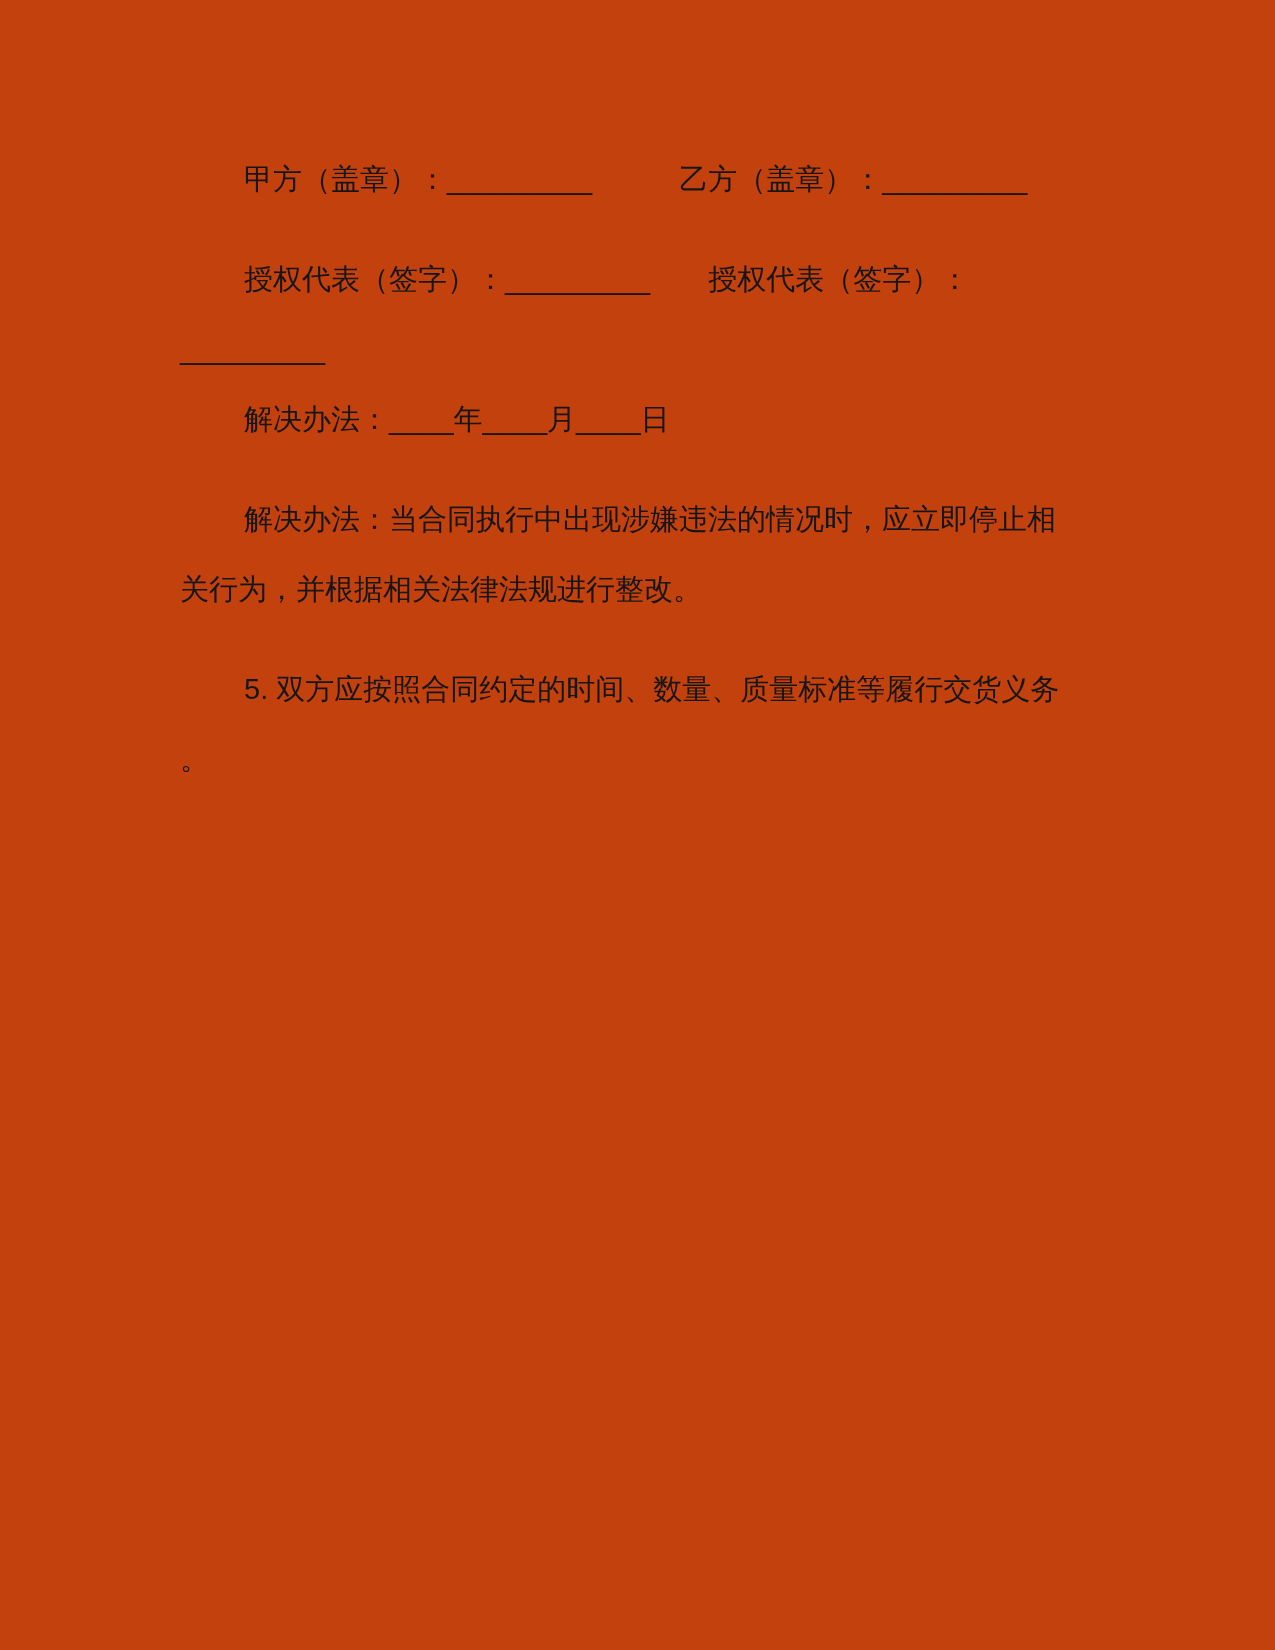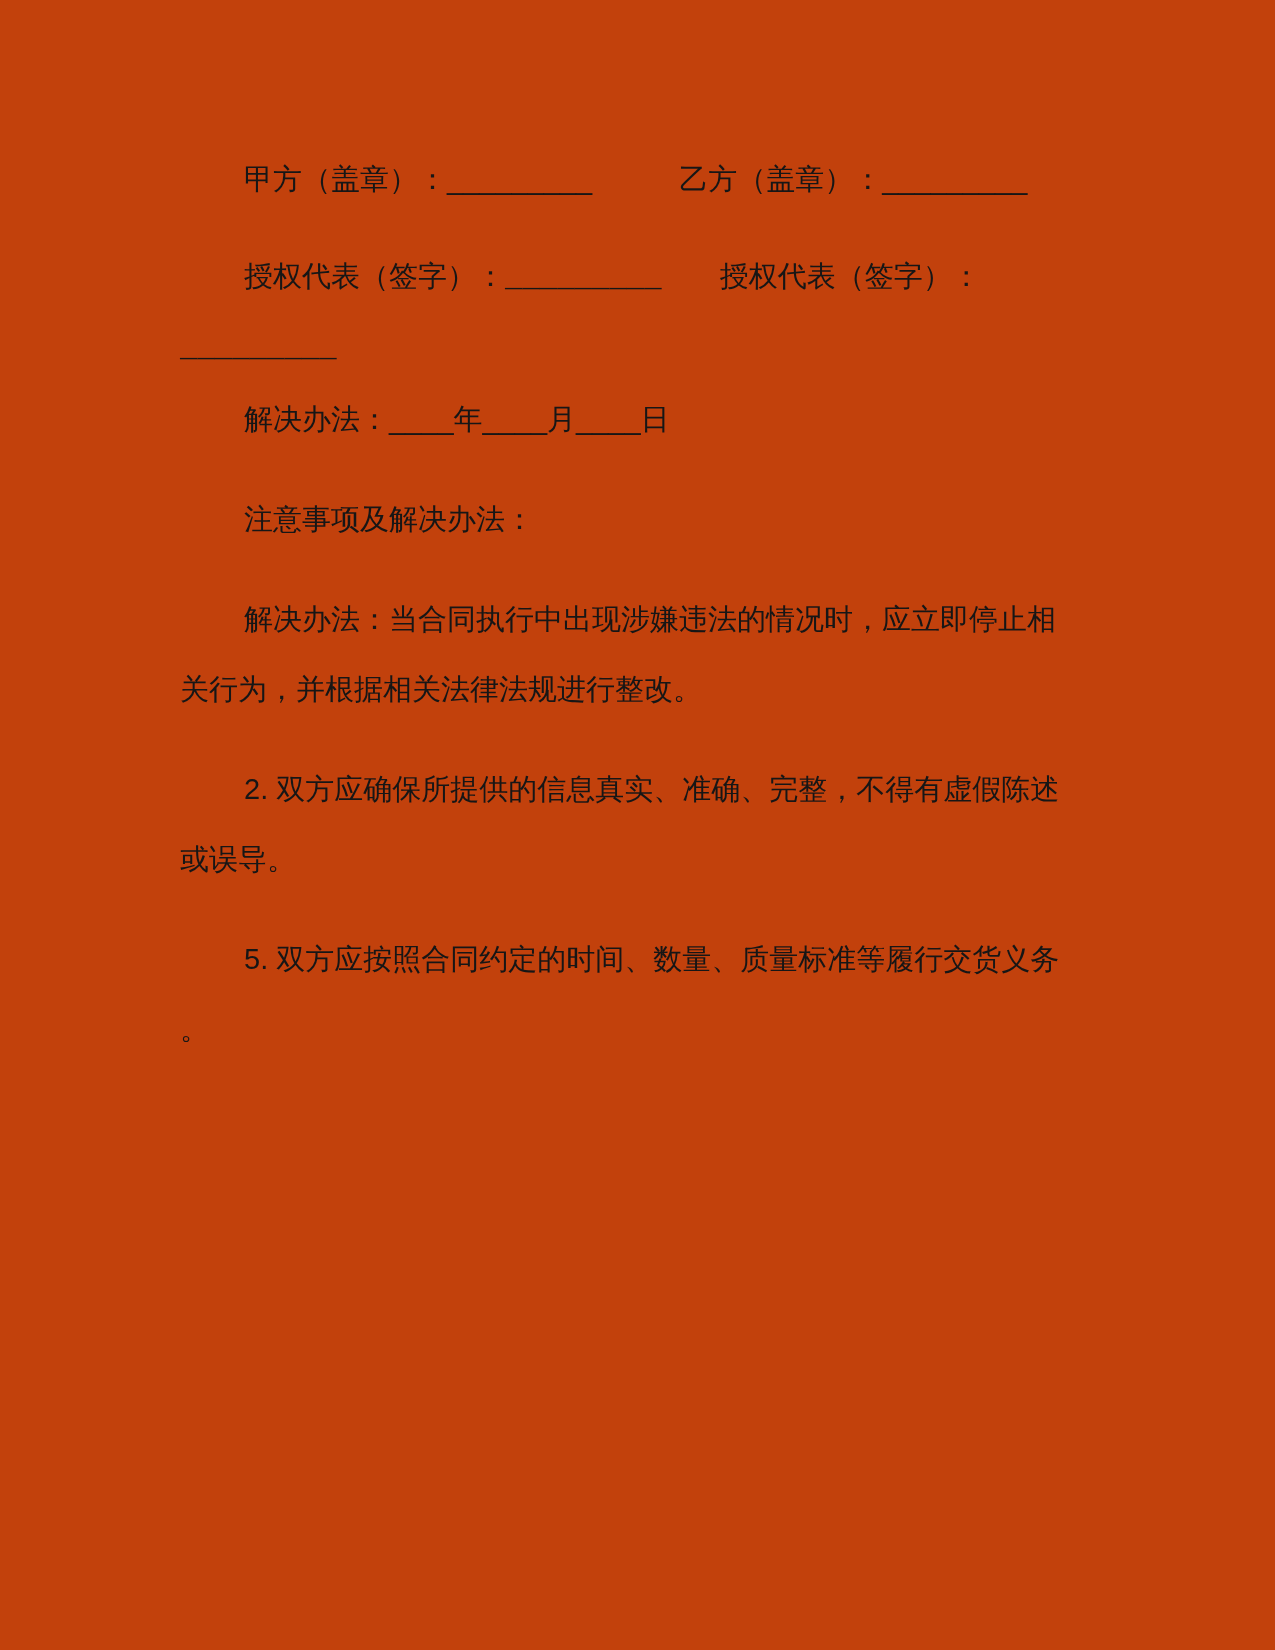--- a/index.html
+++ b/index.html
@@ -24,39 +24,35 @@
     line-height: 70px;
     color: #161616;
     text-align: left;
     text-indent: 64px;
     white-space: pre;   
     letter-spacing: 0;
   }
   
   .doc-line.tight {
     margin-bottom: 0;
-    font-family: Liberation Mono, monospace;
   }
 </style>
 </head>
 <body>
 
 <div class="page">
   <p class="doc-line">甲方（盖章）：_________　　　乙方（盖章）：_________</p>
 
   <p class="doc-line tight">授权代表（签字）：_________　　授权代表（签字）：
 _________</p>
 
   <p class="doc-line">解决办法：____年____月____日</p>
 
-  <p class="doc-line">注意事项及解决办法：</p>
 
 
   <p class="doc-line">解决办法：当合同执行中出现涉嫌违法的情况时，应立即停止相
 关行为，并根据相关法律法规进行整改。</p>
 
-  <p class="doc-line">2. 双方应确保所提供的信息真实、准确、完整，不得有虚假陈述
-或误导。</p>
 
 
   <p class="doc-line">5. 双方应按照合同约定的时间、数量、质量标准等履行交货义务
 。</p>
 </div>
 
 </body></html>

